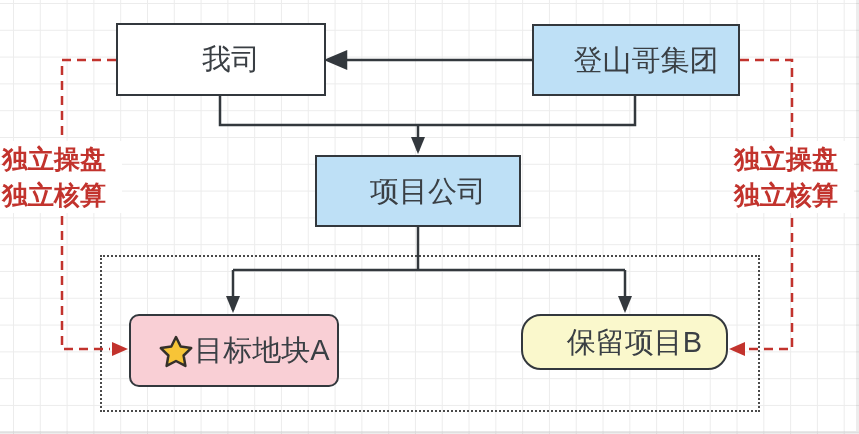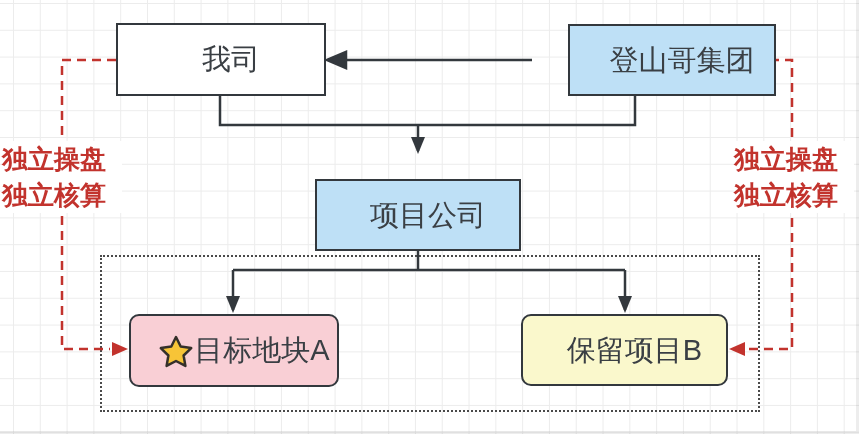--- a/index.html
+++ b/index.html
@@ -28,24 +28,24 @@
   }
   .node {
     position: absolute; z-index: 3;
     display: flex; align-items: center; justify-content: center;
     border: 2px solid #33383d; box-sizing: border-box;
     color: #3a3f44; font-size: 29px; line-height: 1;
     white-space: nowrap;
     padding-left: 20px;
   }
   .node-our-company   { left: 116px; top: 23px;  width: 210px; height: 73px; background: #ffffff; }
-  .node-group         { left: 532px; top: 24px;  width: 208px; height: 72px; background: #bee0f6; margin-left: 36px; }
-  .node-project       { left: 315px; top: 155px; width: 206px; height: 72px; background: #bee0f6; margin-top: 24px; }
+  .node-group         { left: 532px; top: 24px;  width: 208px; height: 72px; background: #bee0f6; }
+  .node-project       { left: 315px; top: 155px; width: 206px; height: 72px; background: #bee0f6; }
   .node-plot-a        { left: 129px; top: 314px; width: 210px; height: 73px; background: #f9cfd5; border-radius: 10px; }
-  .node-project-b     { left: 521px; top: 314px; width: 207px; height: 72px; background: #faf8cc; border-radius: 10px; }
+  .node-project-b     { left: 521px; top: 314px; width: 207px; height: 56px; background: #faf8cc; border-radius: 20px; }
   .edge-label {
     position: absolute; left: 347px; top: 45px; width: 160px; height: 30px;
     z-index: 3; background: #ffffff;
     display: flex; align-items: center; justify-content: center;
     color: #3a3f44; font-size: 23px; white-space: nowrap;
   }
   .annotation {
     position: absolute; z-index: 3; width: 120px; top: 141px;
     background: #ffffff; 
     color: #c2332d; font-size: 26px; font-weight: bold; line-height: 36px;

